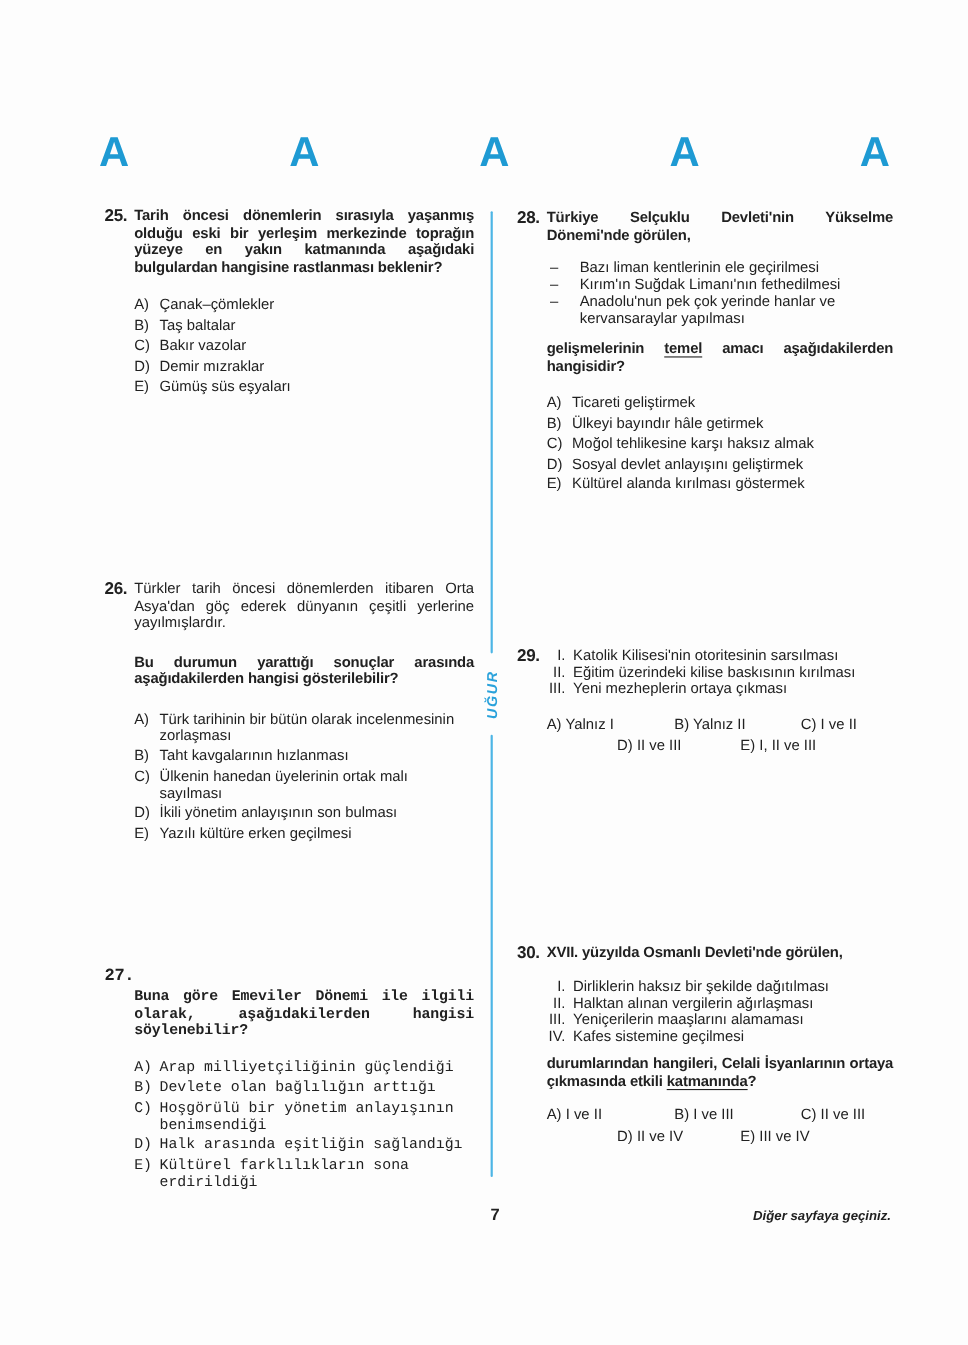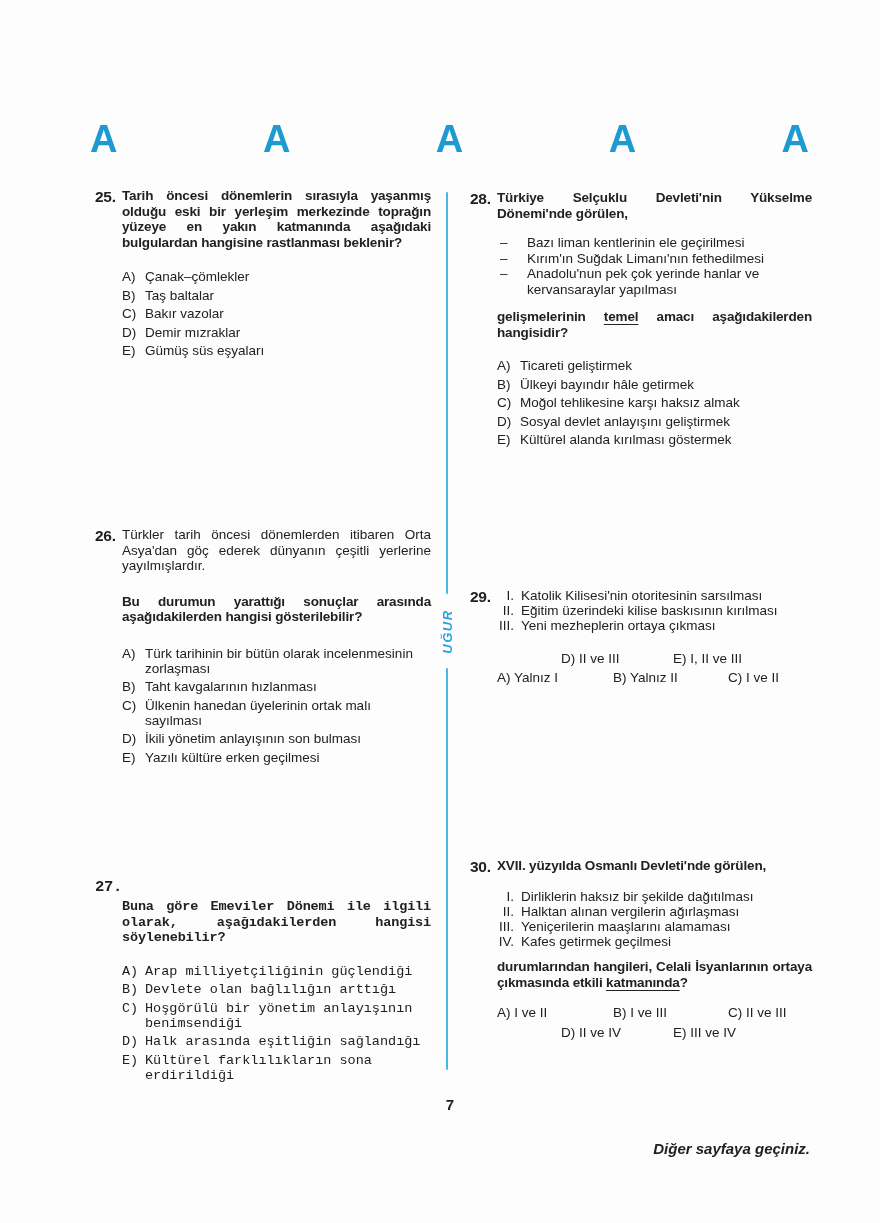--- a/index.html
+++ b/index.html
@@ -34,21 +34,21 @@
   .roman-label{flex:0 0 17px;text-align:right;margin-right:7px;}
   .grid-row{display:flex;line-height:15px;margin-bottom:4.5px;}
   .grid-row .cell1{width:116px;}
   .grid-row .cell2{width:115px;}
   .grid-row2{padding-left:64px;}
   .grid-row2 .cell1{width:112px;}
   .u{text-decoration:underline;text-underline-offset:2.5px;}
   
   .page-number{position:absolute;left:95px;width:710px;top:1096px;text-align:center;
                font-weight:bold;font-size:15px;}
-  .footer-note{position:absolute;right:70px;top:1140px;font-weight:bold;font-style:italic;font-size:15px;}
+  .footer-note{position:absolute;right:70px;top:1098px;font-weight:bold;font-style:italic;font-size:12px;}
 </style>
 </head>
 <body>
 
 <div class="page">
 
   <div class="booklet-row">
     <span class="booklet-letter">A</span>
     <span class="booklet-letter">A</span>
     <span class="booklet-letter">A</span>
@@ -212,29 +212,29 @@
           <div class="roman-item">
               <span class="roman-label">II.</span>
               <span>Eğitim üzerindeki kilise baskısının kırılması</span>
             </div>
           <div class="roman-item">
               <span class="roman-label">III.</span>
               <span>Yeni mezheplerin ortaya çıkması</span>
             </div>
         </div>
         <div style="margin-top:17px;">
-          <div class="grid-row grid-row2">
-            <span class="cell1"><span>D)</span> <span>II ve III</span></span>
-            <span><span>E)</span> <span>I, II ve III</span></span>
-          </div>
           <div class="grid-row">
             <span class="cell1"><span>A)</span> <span>Yalnız I</span></span>
             <span class="cell2"><span>B)</span> <span>Yalnız II</span></span>
             <span class="cell3"><span>C)</span> <span>I ve II</span></span>
           </div>
+          <div class="grid-row grid-row2">
+            <span class="cell1"><span>D)</span> <span>II ve III</span></span>
+            <span><span>E)</span> <span>I, II ve III</span></span>
+          </div>
         </div>
       </div>
     </div>
 
     <div class="q" style="top:858px;">
       <span class="qnum">30.</span>
       <div class="qbody">
         <p class="stem">XVII. yüzyılda Osmanlı Devleti'nde görülen,</p>
         <div class="roman-list" style="margin-top:15px;">
           <div class="roman-item">
@@ -244,21 +244,21 @@
           <div class="roman-item">
               <span class="roman-label">II.</span>
               <span>Halktan alınan vergilerin ağırlaşması</span>
             </div>
           <div class="roman-item">
               <span class="roman-label">III.</span>
               <span>Yeniçerilerin maaşlarını alamaması</span>
             </div>
           <div class="roman-item">
               <span class="roman-label">IV.</span>
-              <span>Kafes getirmek geçilmesi</span>
+              <span>Kafes sistemine geçilmesi</span>
             </div>
         </div>
         <p class="stem" style="margin-top:10px;"><span>durumlarından hangileri, Celali İsyanlarının ortaya çıkmasında etkili </span><span class="u">katmanında</span><span>?</span></p>
         <div style="margin-top:15px;">
           <div class="grid-row">
             <span class="cell1"><span>A)</span> <span>I ve II</span></span>
             <span class="cell2"><span>B)</span> <span>I ve III</span></span>
             <span class="cell3"><span>C)</span> <span>II ve III</span></span>
           </div>
           <div class="grid-row grid-row2">

